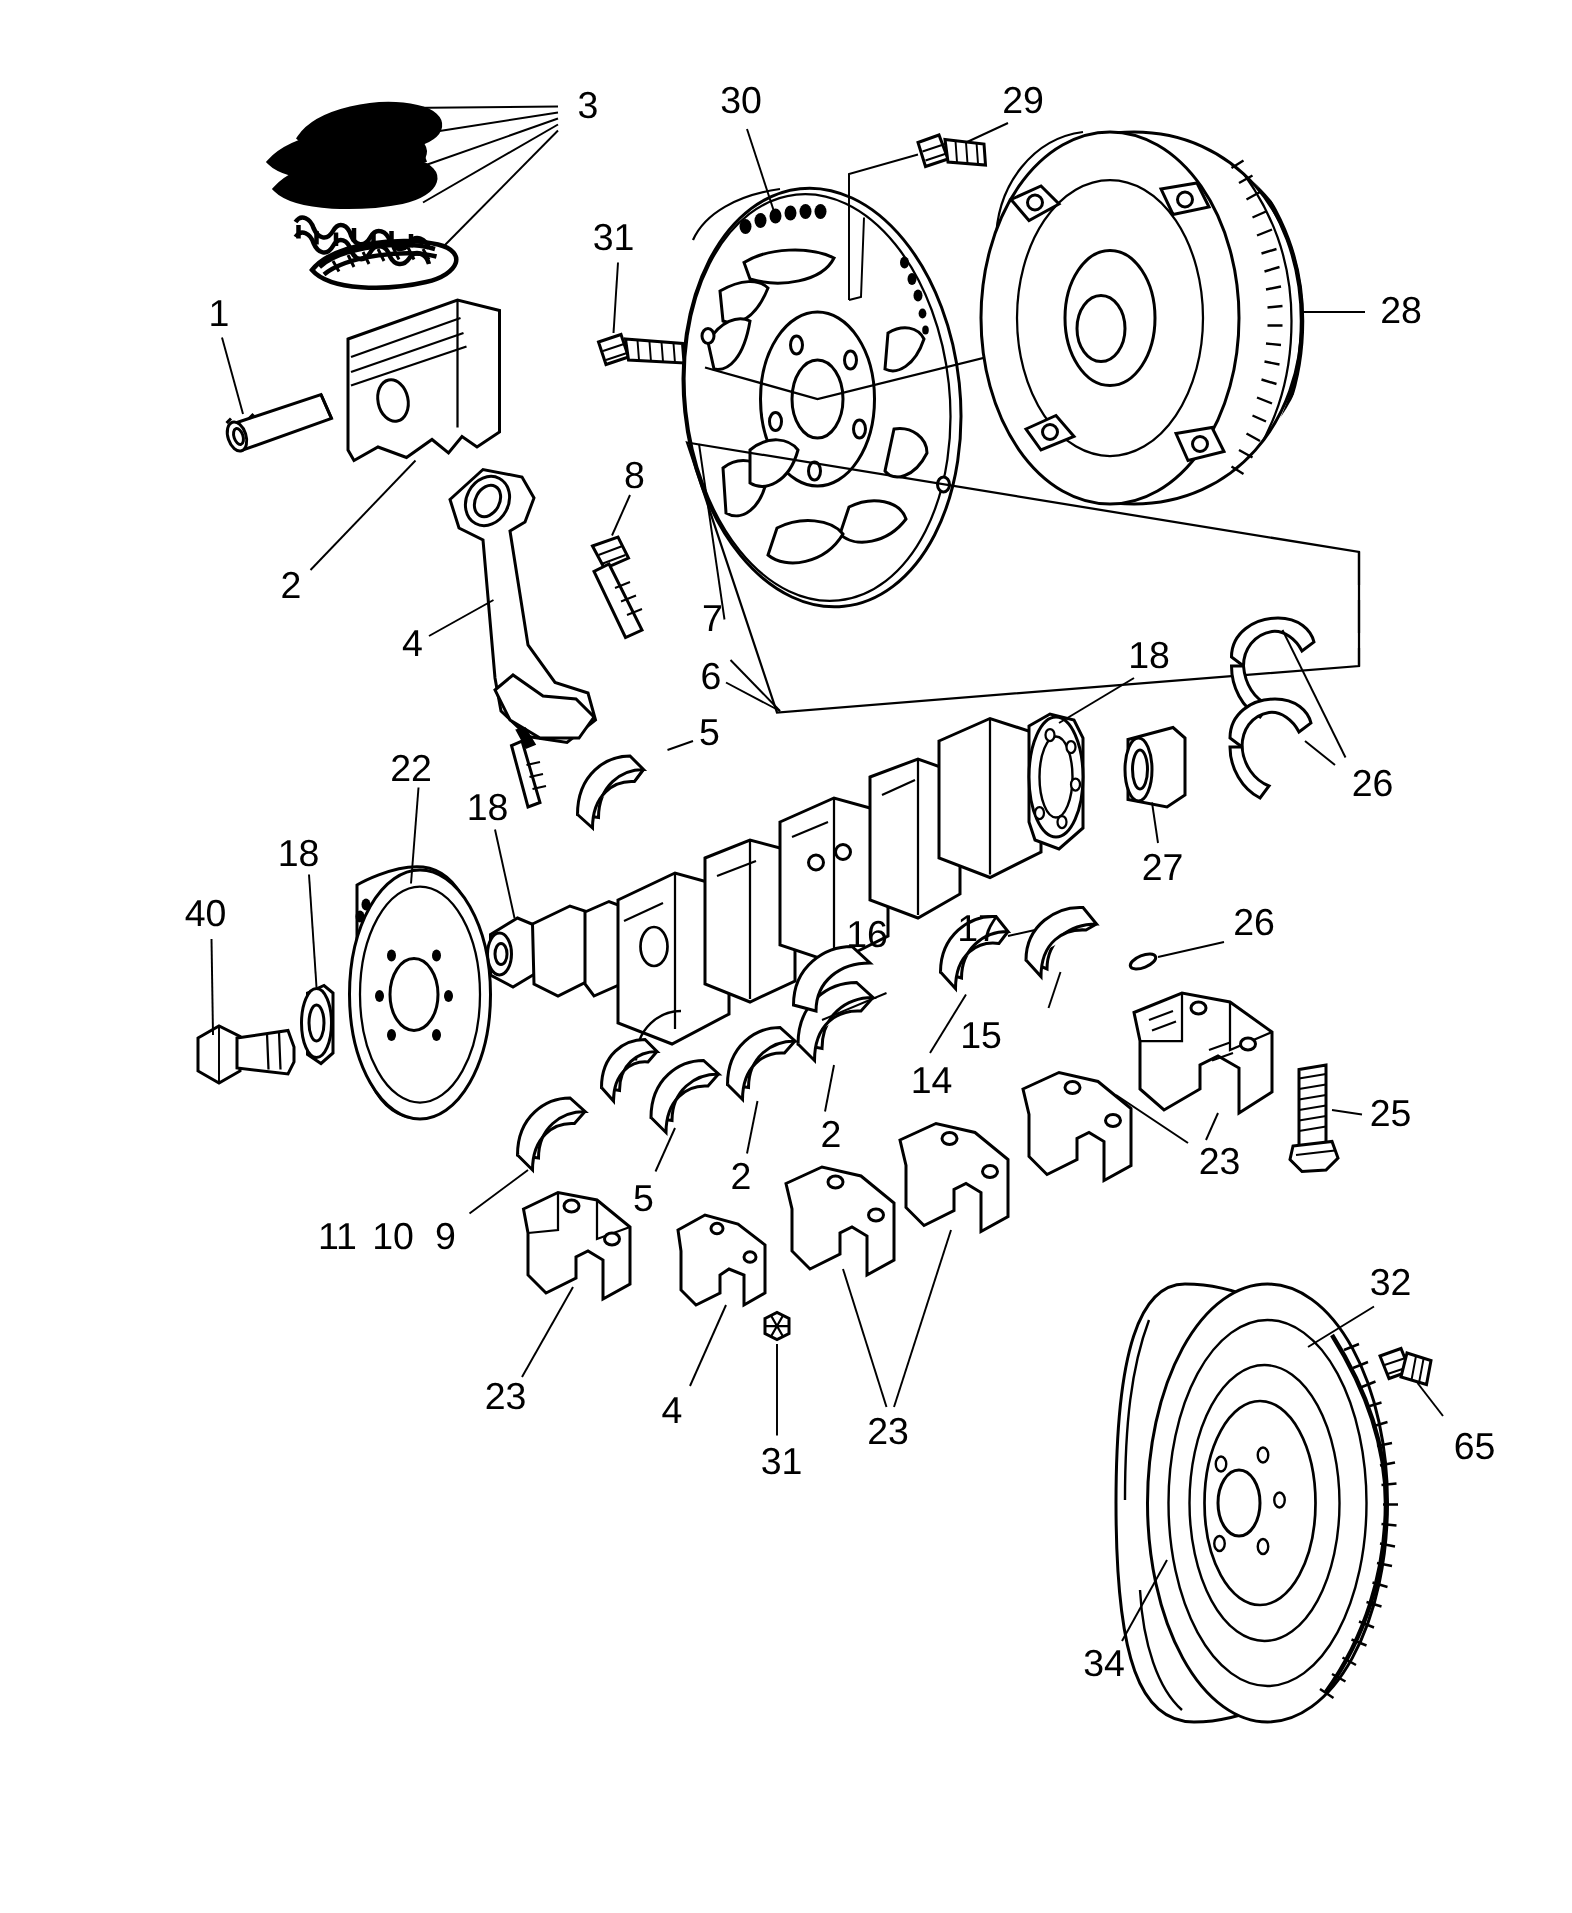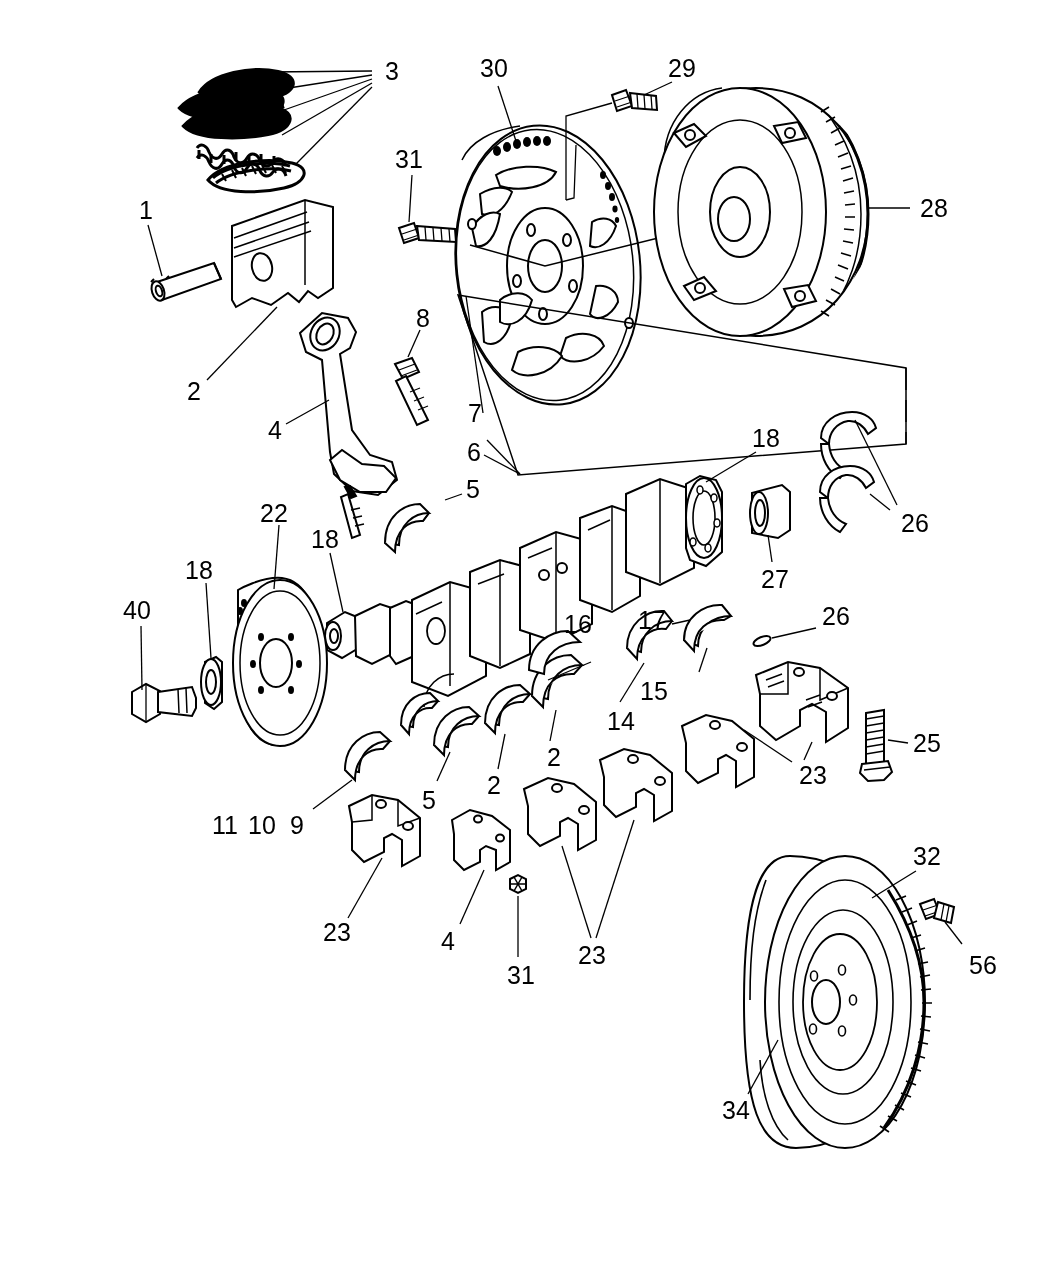--- a/index.html
+++ b/index.html
@@ -526,16 +526,16 @@
   <div class="callout" style="left:813px;top:775px">23</div>
   <div class="callout" style="left:225px;top:825px">11</div>
   <div class="callout" style="left:262px;top:825px">10</div>
   <div class="callout" style="left:297px;top:825px">9</div>
   <div class="callout" style="left:429px;top:800px">5</div>
   <div class="callout" style="left:927px;top:856px">32</div>
   <div class="callout" style="left:337px;top:932px">23</div>
   <div class="callout" style="left:448px;top:941px">4</div>
   <div class="callout" style="left:521px;top:975px">31</div>
   <div class="callout" style="left:592px;top:955px">23</div>
-  <div class="callout" style="left:983px;top:965px">56</div>
+  <div class="callout" style="left:983px;top:965px">65</div>
   <div class="callout" style="left:736px;top:1110px">34</div>
 
 </div>
 
 </body></html>

